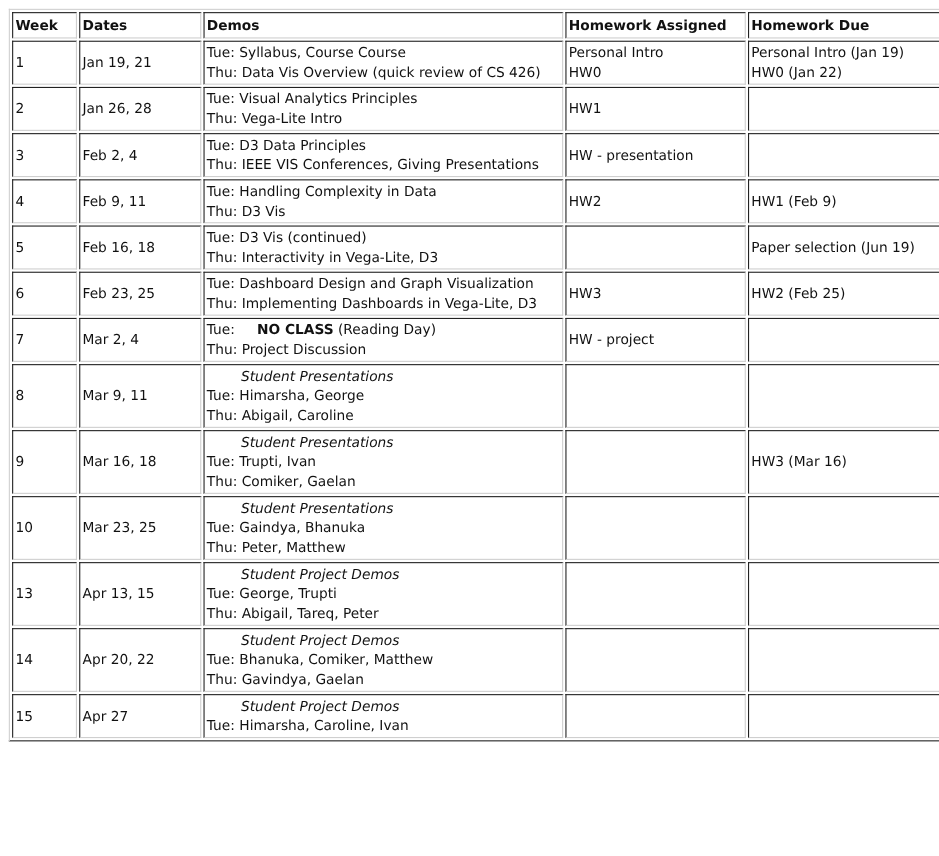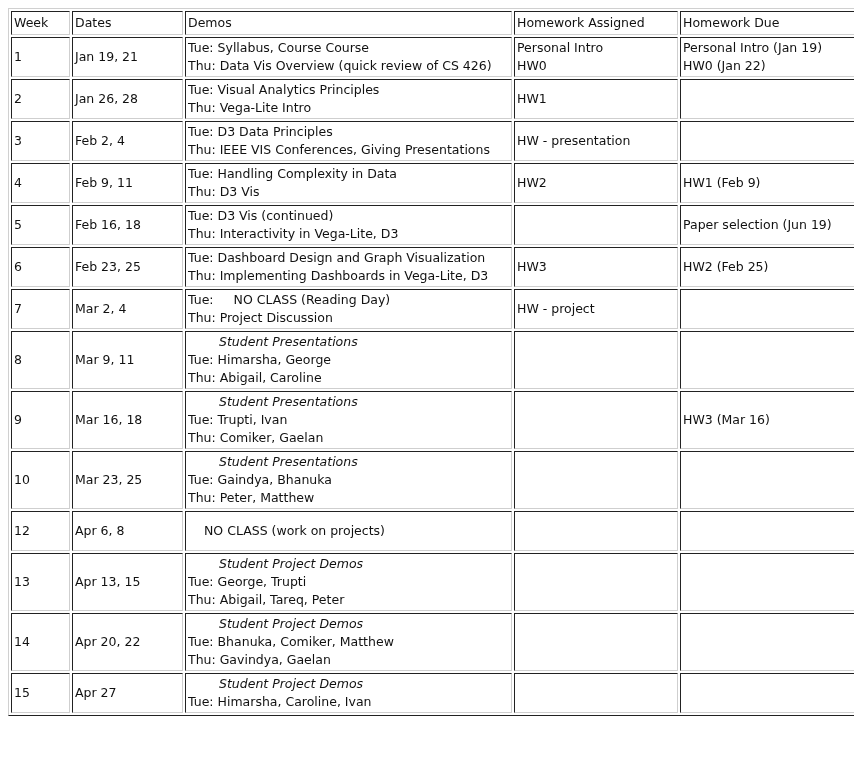--- a/index.html
+++ b/index.html
@@ -13,28 +13,28 @@
     font-size: 12.5px; color: #111111;
     width: 836px; table-layout: fixed;
   }
   table.schedule th, table.schedule td {
     border-style: solid; border-width: 1px;
     border-color: #222222 #cfcfcf #cfcfcf #222222;
     padding: 1px 1px 1px 2px;
     text-align: left; vertical-align: middle;
     line-height: 18px;
   }
-  table.schedule th { font-weight: normal; height: 20px; }
+  table.schedule th { font-weight: bold; height: 20px; }
   col.c-week { width: 59px; }
   col.c-dates { width: 111px; }
   col.c-topic { width: 327px; }
   col.c-assigned { width: 164px; }
   col.c-due { width: 175px; }
   .line { display: block; white-space: nowrap; }
-  .bold { font-weight: normal; padding-left: 16px; }
+  .bold { font-weight: bold; padding-left: 16px; }
   .ital { font-style: italic; margin-left: 31px; }
   td.week-cell, td.dates-cell { height: 36px; }
 </style>
 </head>
 <body>
 
 <table class="schedule">
   <colgroup>
     <col class="c-week">
       <col class="c-dates">
@@ -173,29 +173,20 @@
         <td class="dates-cell">Mar 23, 25</td>
         <td>
           <span class="line ital">Student Presentations</span>
           <span class="line"><span>Tue: </span><span>Gaindya, Bhanuka</span></span>
           <span class="line"><span>Thu: </span><span>Peter, Matthew</span></span>
         </td>
         <td></td>
         <td></td>
       </tr>
       <tr>
-        <td class="week-cell">12</td>
-        <td class="dates-cell">Apr 6, 8</td>
-        <td>
-          <span class="line"><span class="bold">NO CLASS</span><span> (work on projects)</span></span>
-        </td>
-        <td></td>
-        <td></td>
-      </tr>
-      <tr>
         <td class="week-cell">13</td>
         <td class="dates-cell">Apr 13, 15</td>
         <td>
           <span class="line ital">Student Project Demos</span>
           <span class="line"><span>Tue: </span><span>George, Trupti</span></span>
           <span class="line"><span>Thu: </span><span>Abigail, Tareq, Peter</span></span>
         </td>
         <td></td>
         <td></td>
       </tr>

